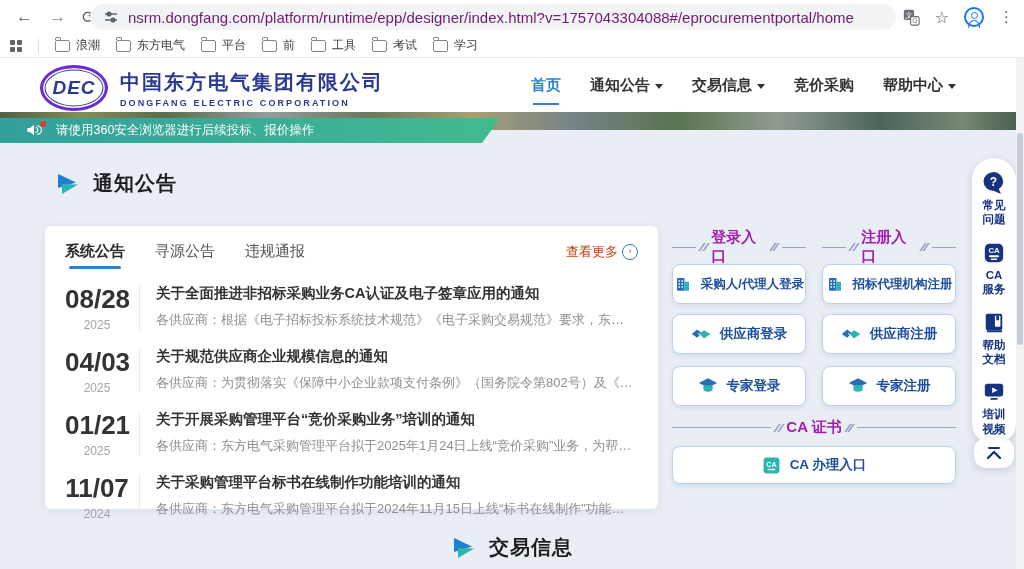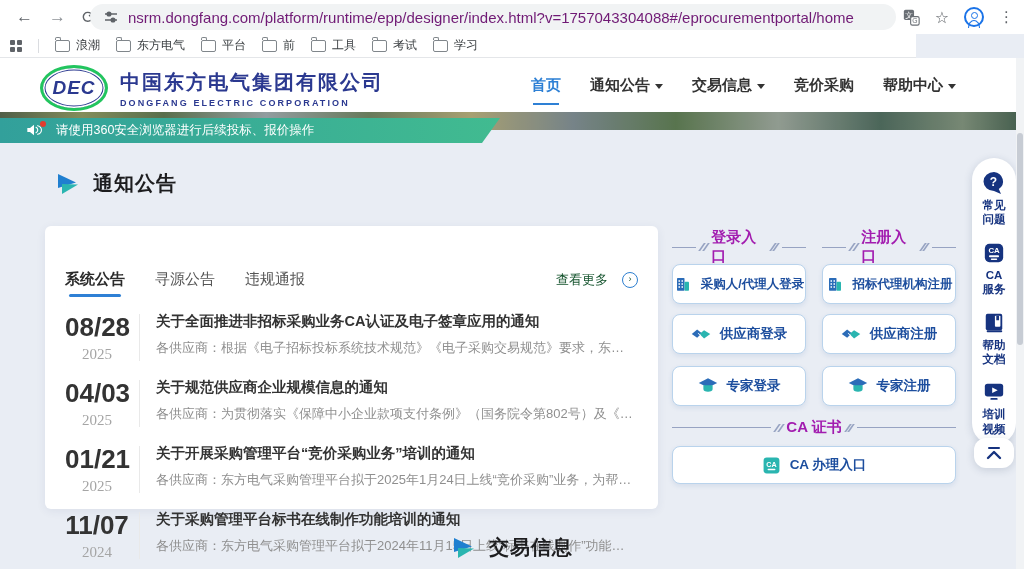--- a/index.html
+++ b/index.html
@@ -12,32 +12,32 @@
   .nav-btns .fwd{color:#8d9196;}
   .url-pill{position:absolute;left:90px;top:4px;width:806px;height:26px;background:#f1f3f4;border-radius:14px;display:flex;align-items:center;padding:0 14px;box-sizing:border-box;gap:10px;}
   .url-text{font-size:15px;color:#701a75;white-space:nowrap;overflow:hidden;}
   .top-right{position:absolute;right:10px;top:0;height:34px;display:flex;align-items:center;gap:15px;color:#5f6368;}
   .star{font-size:16px;}
   .kebab{font-size:15px;letter-spacing:0;}
   .avatar{width:20px;height:20px;border-radius:50%;border:2px solid #1a73e8;position:relative;box-sizing:border-box;}
   .avatar::before{content:"";position:absolute;left:4.5px;top:2.5px;width:7px;height:7px;border-radius:50%;border:1.6px solid #1a73e8;box-sizing:border-box;}
   .avatar::after{content:"";position:absolute;left:2px;top:10.5px;width:12px;height:8px;border-radius:50% 50% 0 0/100% 100% 0 0;border:1.6px solid #1a73e8;border-bottom:none;box-sizing:border-box;}
 
-  .bookmarks{position:absolute;left:0;top:34px;width:916px;height:24px;background:#fff;border-bottom:1px solid #e4e6e9;display:flex;align-items:center;gap:16px;padding-left:10px;box-sizing:border-box;}
+  .bookmarks{position:absolute;left:0;top:34px;width:1024px;height:24px;background:#fff;border-bottom:1px solid #e4e6e9;display:flex;align-items:center;gap:16px;padding-left:10px;box-sizing:border-box;}
   .grid-icon{display:grid;grid-template-columns:5px 5px;grid-gap:2px;}
   .grid-icon i{width:5px;height:5px;background:#5f6368;border-radius:1px;}
   .bm-divider{width:1px;height:14px;background:#dadce0;}
   .bm-item{display:flex;align-items:center;gap:6px;font-size:12px;color:#3c4043;}
   .folder{width:15px;height:12px;border:1.4px solid #80868b;border-radius:2px;position:relative;box-sizing:border-box;}
   .folder::before{content:"";position:absolute;left:-1.4px;top:-4px;width:6px;height:3px;border:1.4px solid #80868b;border-bottom:none;border-radius:2px 2px 0 0;box-sizing:border-box;}
 
   
   .site-header{position:absolute;left:0;top:58px;width:1024px;height:54px;background:#fff;}
   .logo-wrap{position:absolute;left:40px;top:7px;display:flex;align-items:center;gap:12px;}
-  .dec-oval{width:62px;height:40px;border:3px solid #22c55e;border-radius:50%;display:flex;align-items:center;justify-content:center;color:#2b3990;font-weight:bold;font-style:italic;font-size:19px;letter-spacing:1px;box-shadow:inset 0 0 0 1.5px #fff, inset 0 0 0 2.5px #2b3990;}
+  .dec-oval{width:62px;height:40px;border:3px solid #6d28d9;border-radius:50%;display:flex;align-items:center;justify-content:center;color:#2b3990;font-weight:bold;font-style:italic;font-size:19px;letter-spacing:1px;box-shadow:inset 0 0 0 1.5px #fff, inset 0 0 0 2.5px #2b3990;}
   .company-cn{font-size:20px;font-weight:bold;color:#2b3990;letter-spacing:2px;}
   .company-en{font-size:9px;font-weight:bold;color:#2b3990;letter-spacing:2.1px;margin-top:2px;}
   .main-nav{position:absolute;right:68px;top:0;height:54px;display:flex;align-items:center;gap:29px;}
   .nav-item{position:relative;font-size:15px;font-weight:bold;color:#333;display:flex;align-items:center;gap:5px;cursor:pointer;}
   .nav-item.active{color:#2e80d5;}
   .nav-item.active::after{content:"";position:absolute;left:2px;right:2px;bottom:-10px;height:2px;background:#2e80d5;}
   .caret{width:0;height:0;border-left:4.5px solid transparent;border-right:4.5px solid transparent;border-top:5px solid #333;margin-top:2px;}
 
   
   .banner-strip{position:absolute;left:0;top:112px;width:1024px;height:31px;}
@@ -50,30 +50,30 @@
   .speaker{position:absolute;left:26px;top:5px;width:16px;height:14px;}
   .red-dot{position:absolute;left:40px;top:3px;width:6px;height:6px;border-radius:50%;background:#e23b2e;}
 
   
   .sec-title{position:absolute;display:flex;align-items:center;gap:13px;}
   .sec-title .txt{font-size:20px;font-weight:bold;color:#1d1d1f;letter-spacing:1px;}
   .arrow-badge{width:24px;height:22px;position:relative;}
 
   
   .ann-card{position:absolute;left:45px;top:226px;width:613px;height:283px;background:#fff;border-radius:6px;box-shadow:0 2px 10px rgba(50,70,110,.08);box-sizing:border-box;padding:16px 20px 0 20px;}
-  .tabs-row{display:flex;margin-top:28px;}
+  .tabs-row{display:flex;}
   .tab{font-size:15px;color:#555;margin-right:30px;position:relative;padding-bottom:8px;cursor:pointer;}
   .tab.active{color:#2b2b2b;font-weight:bold;}
   .tab.active::after{content:"";position:absolute;left:4px;right:4px;bottom:0;height:3px;border-radius:2px;background:#2e80d5;}
-  .more-link{margin-left:auto;display:flex;align-items:center;gap:14px;color:#14532d;font-size:13px;cursor:pointer;padding-bottom:8px;}
+  .more-link{margin-left:auto;display:flex;align-items:center;gap:4px;color:#c2410c;font-size:13px;cursor:pointer;padding-bottom:8px;}
   .more-circle{width:14px;height:14px;border:1px solid #2e7fd0;border-radius:50%;display:flex;align-items:center;justify-content:center;font-size:9px;line-height:1;}
   .ann-item{display:flex;align-items:flex-start;margin-top:15px;}
   .ann-date{width:64px;flex:0 0 64px;text-align:center;}
   .ann-date .md{font-size:26px;font-weight:bold;color:#333;}
-  .ann-date .yr{font-size:15px;color:#a5a5a5;margin-top:3px;font-family:Liberation Serif, serif;}
+  .ann-date .yr{font-size:12px;color:#a5a5a5;margin-top:3px;}
   .ann-sep{width:1px;align-self:stretch;background:#e9e9e9;margin:2px 16px 2px 10px;}
   .ann-body{flex:1;min-width:0;padding-right:4px;}
   .ann-title{font-size:14.5px;font-weight:bold;color:#333;white-space:nowrap;overflow:hidden;text-overflow:ellipsis;}
   .ann-desc{font-size:13px;color:#8f8f8f;margin-top:8px;white-space:nowrap;overflow:hidden;text-overflow:ellipsis;}
 
   
   .dec-head{position:absolute;display:flex;align-items:center;justify-content:center;color:#a21caf;font-weight:bold;font-size:15px;}
   .dec-head .line{height:1px;background:#97a3c2;}
   .dec-head .line.short{width:26px;}
   .dec-head .line.long{flex:1;}

